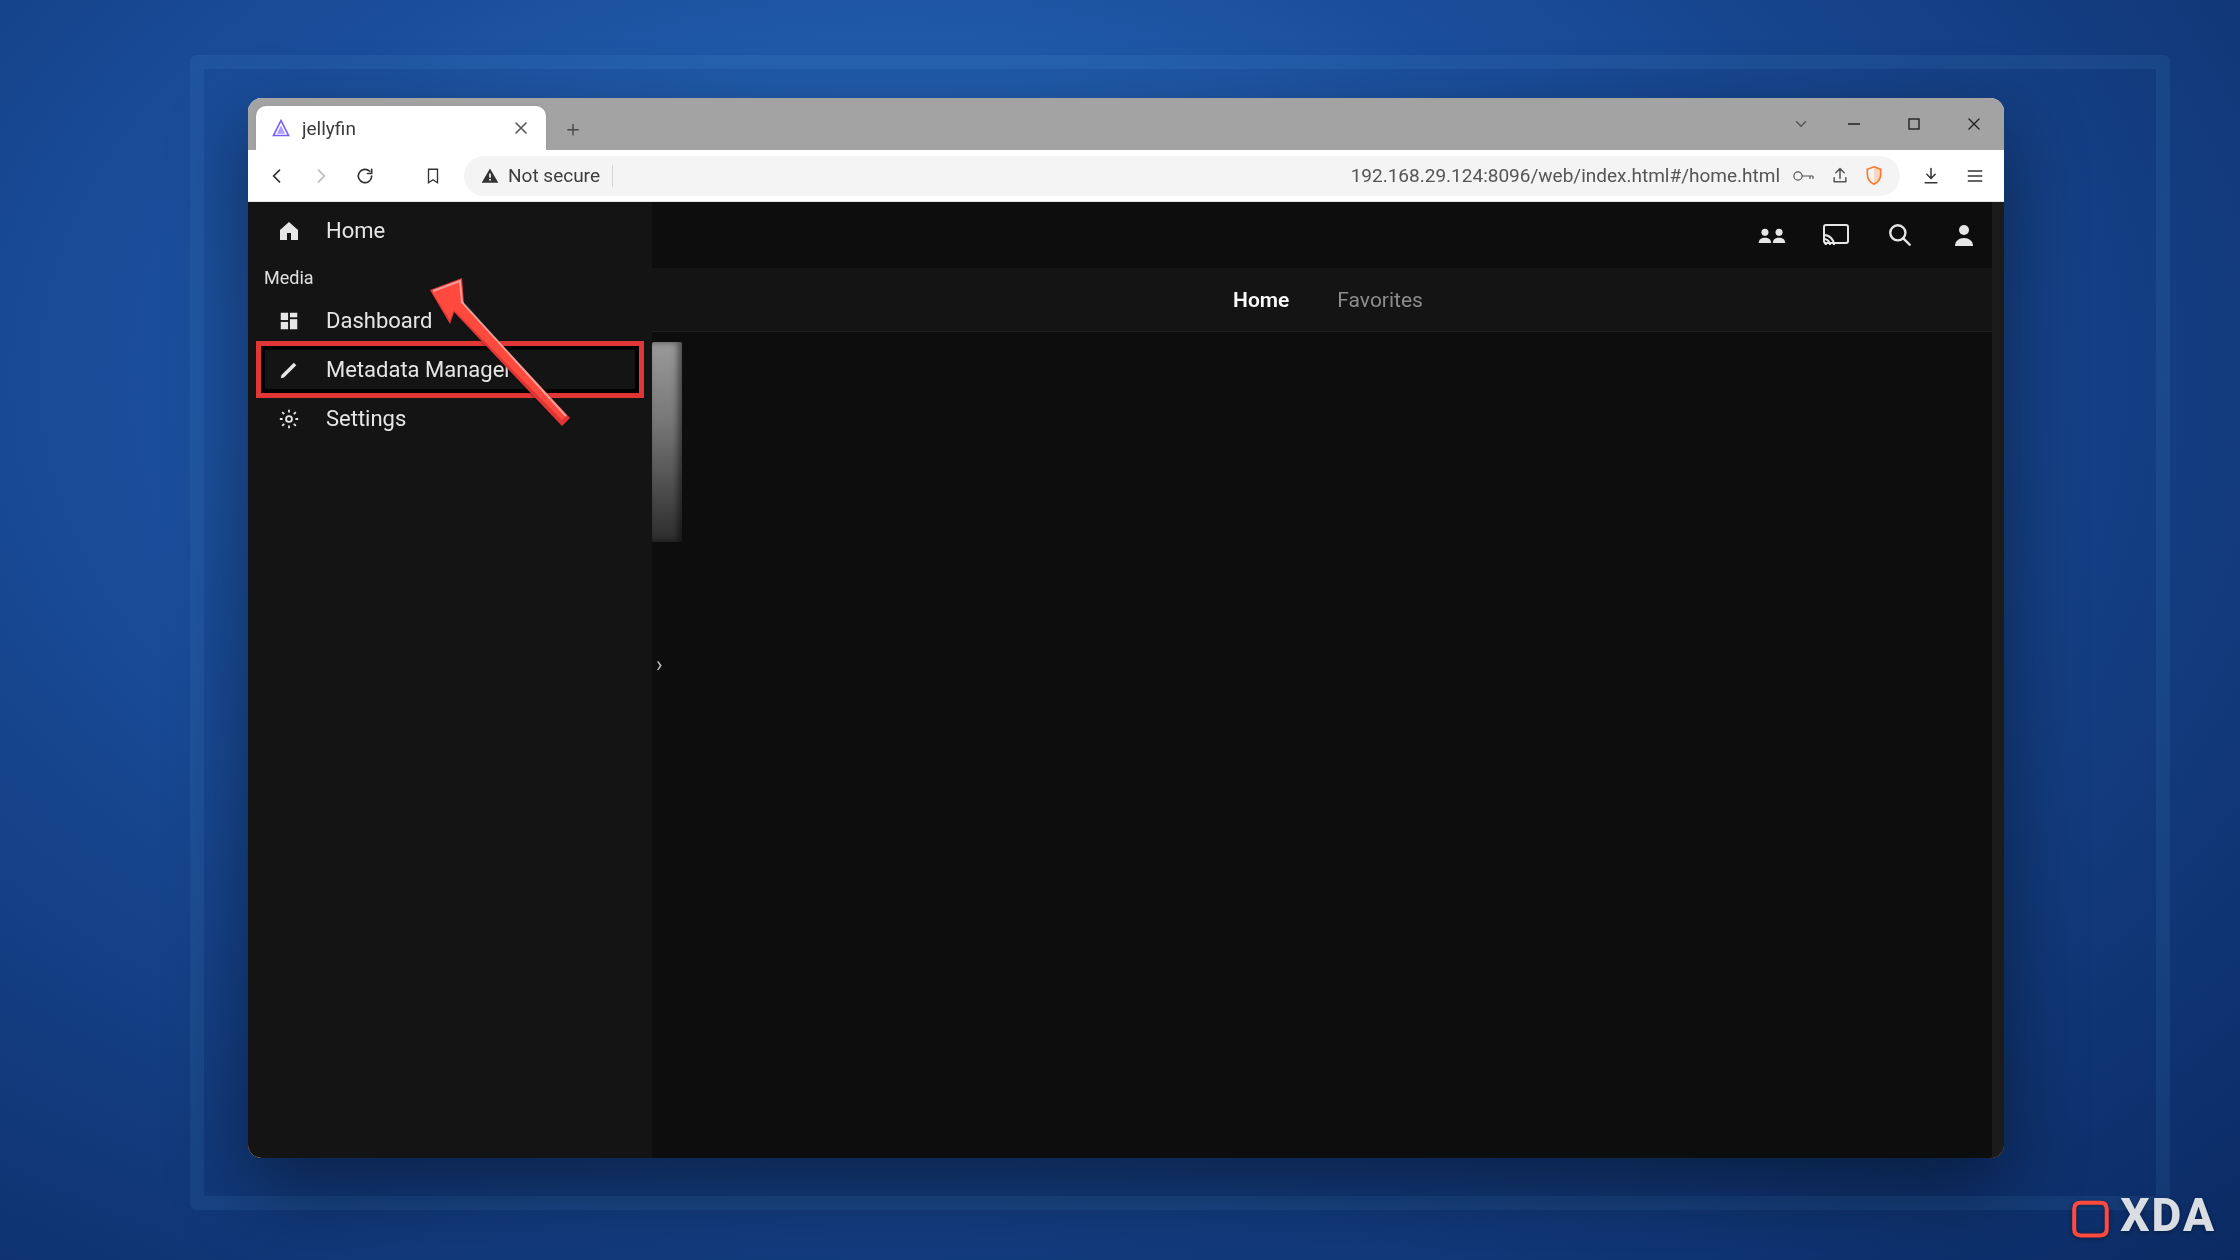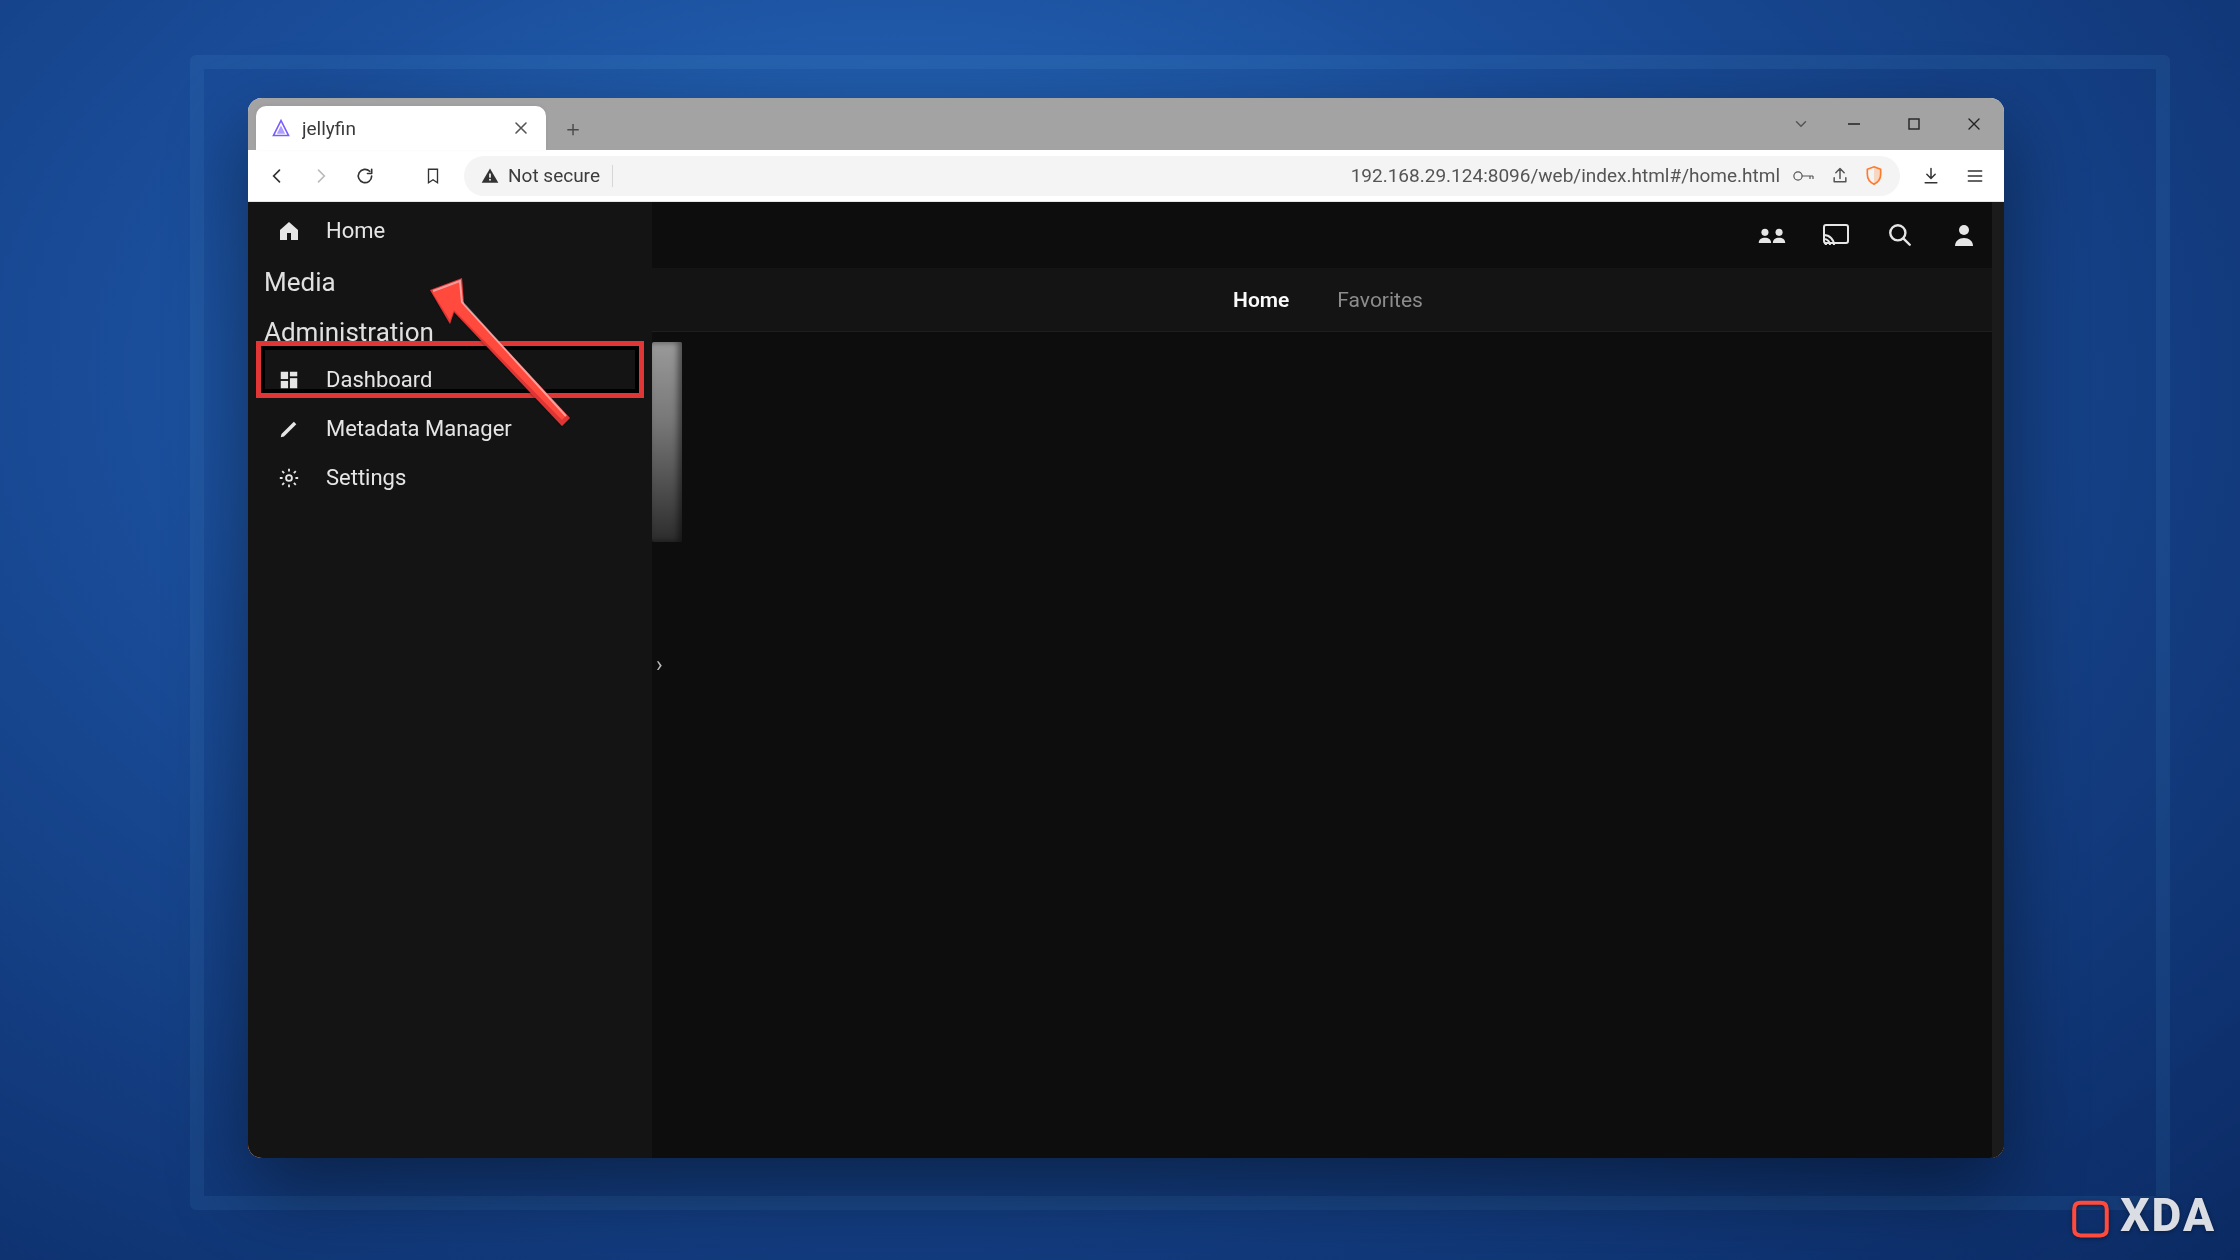--- a/index.html
+++ b/index.html
@@ -99,21 +99,21 @@
     z-index:2;
   }
   .side-item {
     display:flex; align-items:center; gap:22px;
     padding:12px 20px 12px 26px;
     cursor:pointer; color:#e6e6e6;
   }
   .side-item .ic { width:30px; display:flex; align-items:center; justify-content:center; color:#e6e6e6; }
   .side-head {
     padding:12px 20px 8px 16px;
-    color:#e0e0e0; font-size:26px;
+    color:#e0e0e0; font-size:18px;
   }
   .highlight-box {
     position:absolute;
     left:8px; width:388px;
     border:5px solid #e03636;
     box-shadow:inset 0 0 0 4px #000;
     pointer-events:none;
   }
 
   
@@ -274,21 +274,20 @@
           <span class="ic">
             <svg width="24" height="24" viewBox="0 0 24 24">
                 <path d="M3 11l9-8 9 8v10H3z" fill="#e6e6e6"></path>
                 <rect x="10" y="14" width="4" height="7" fill="#141414"></rect>
               </svg>
           </span>
           <span>Home</span>
         </div>
 
         <div class="side-head">Media</div>
-        <div class="side-head">Administration</div>
 
         <div class="side-item" id="dash-item">
           <span class="ic">
             <svg width="22" height="22" viewBox="0 0 24 24">
                 <rect x="3" y="3" width="8" height="8" fill="#e6e6e6"></rect>
                 <rect x="13" y="3" width="8" height="5" fill="#e6e6e6"></rect>
                 <rect x="13" y="10" width="8" height="11" fill="#e6e6e6"></rect>
                 <rect x="3" y="13" width="8" height="8" fill="#e6e6e6"></rect>
               </svg>
           </span>

